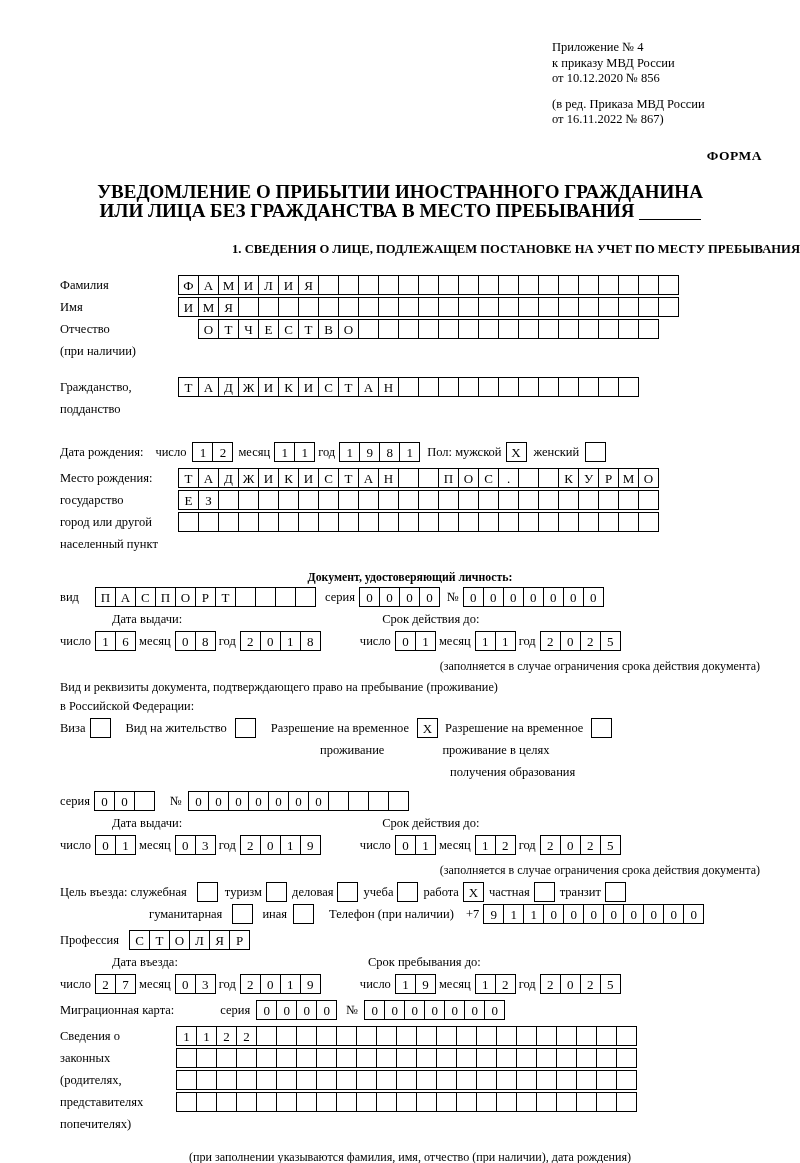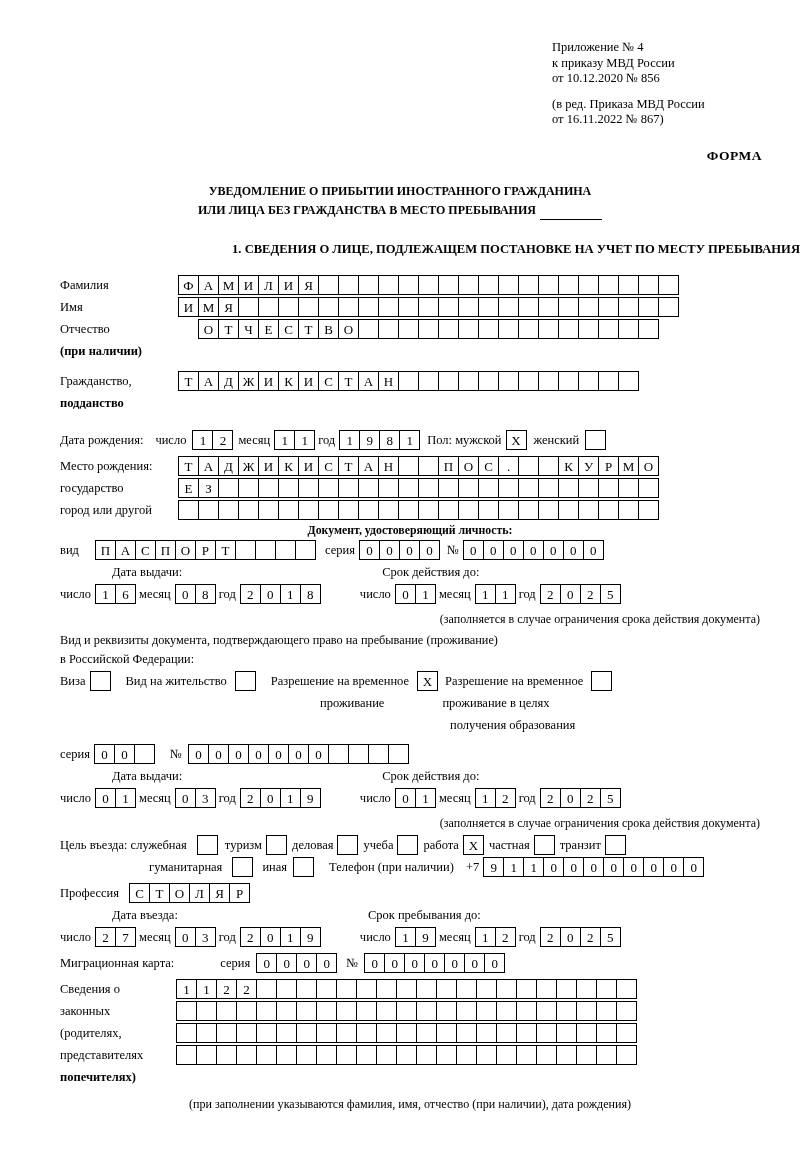--- a/index.html
+++ b/index.html
@@ -40,21 +40,21 @@
     font-size: 13.5px;
     letter-spacing: 0.5px;
   }
   .title {
     position: absolute;
     top: 182px;
     left: 0;
     width: 800px;
     text-align: center;
     font-weight: bold;
-    font-size: 12px;
+    font-size: 19px;
     line-height: 19px;
   }
   .title .ln2 { white-space: nowrap; }
   .underline-blank {
     display: inline-block;
     width: 62px;
     border-bottom: 1.3px solid #000;
     height: 13px;
     vertical-align: bottom;
     margin-left: 4px;
@@ -132,21 +132,21 @@
   }
   .lbl-col2 {
     width: 116px;
     line-height: 20px;
   }
   .footer-note {
     text-align: center;
     font-size: 12.1px;
     margin-top: 8px;
   }
-  .tight { margin-bottom: 10px; font-weight: bold; }
+  .tight { margin-bottom: 16px; }
   .rowgap { height: 7px; }
   .rowgap-sm { height: 4px; }
   .inline-mid { display: flex; align-items: center; }
 </style>
 </head>
 <body>
 
 <div class="page">
 
   <div class="hdr">
@@ -408,20 +408,23 @@
           <div class="bx"></div>
           <div class="bx"></div>
           <div class="bx"></div>
           <div class="bx"></div>
           <div class="bx"></div>
           <div class="bx"></div>
           <div class="bx"></div>
           <div class="bx"></div>
         </div>
     </div>
+    <div class="row tight">
+      <div class="lbl lbl-col">населенный пункт</div>
+    </div>
 
     <div class="centerline">Документ, удостоверяющий личность:</div>
 
     <div class="row inline-mid">
       <div class="lbl">вид</div>
       <div class="boxes ml16">
           <div class="bx">П</div>
           <div class="bx">А</div>
           <div class="bx">С</div>
           <div class="bx">П</div>

